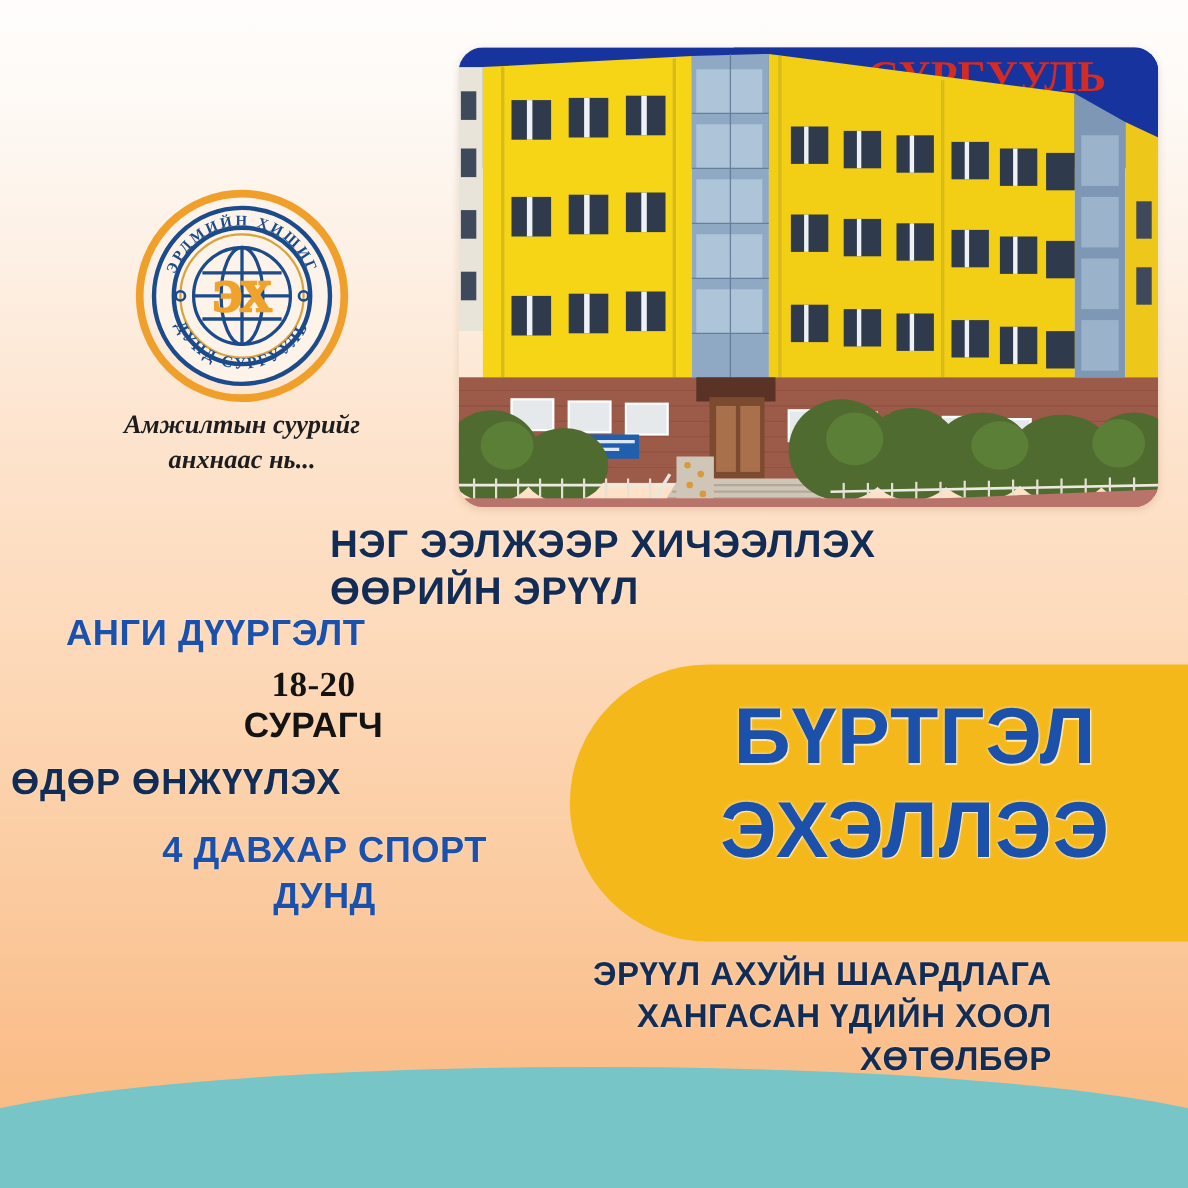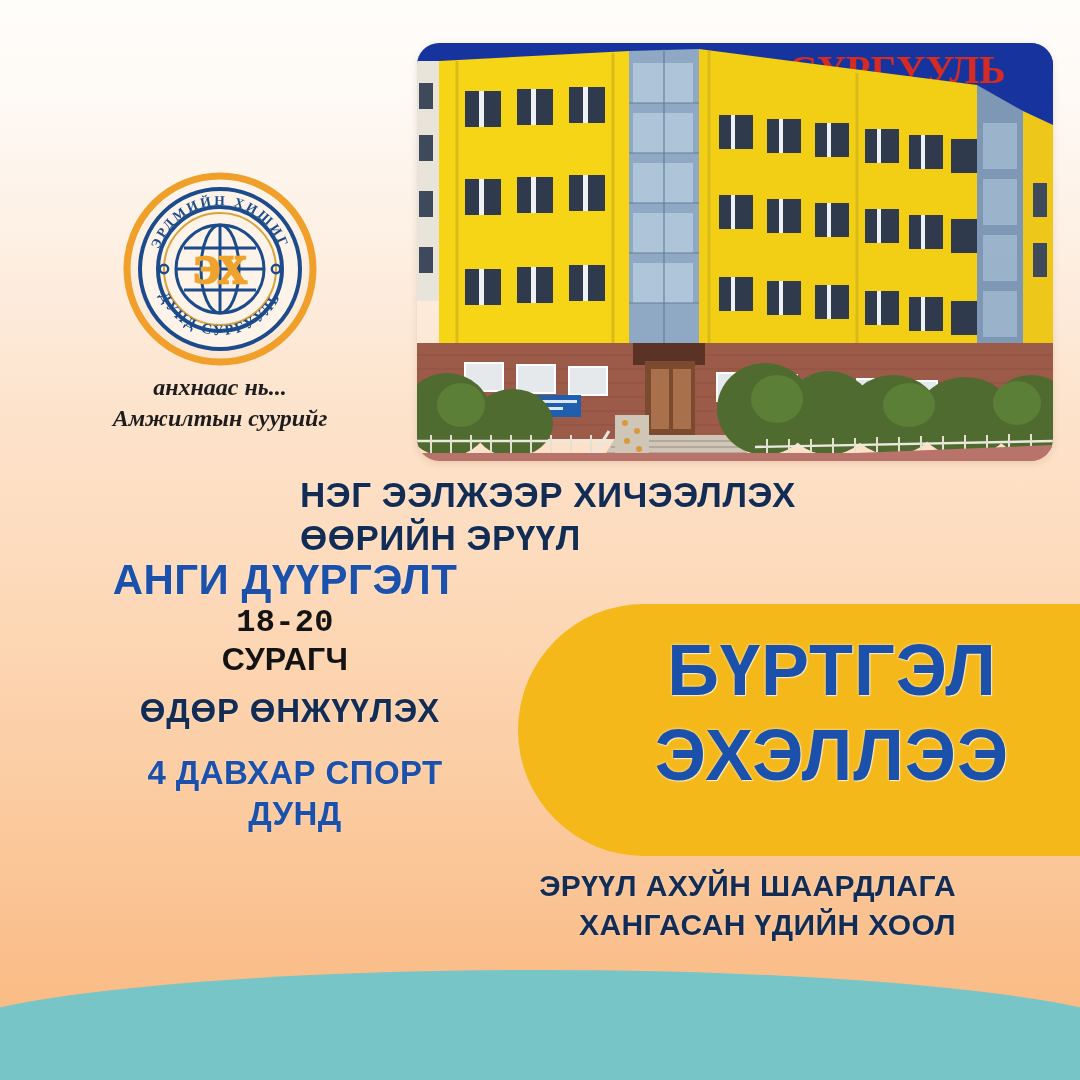--- a/index.html
+++ b/index.html
@@ -124,30 +124,30 @@
   .t-navy  { color: #122c54; text-shadow: 0 0 2px rgba(255,255,255,.55); }
   .t-blue  { color: #1b51aa; text-shadow: 0 0 2px rgba(255,255,255,.55); }
   .t-dark  { color: #131313; }
 
   .headline-own {
     left: 300px; top: 474px; width: 640px;
     text-align: left; font-size: 35px; line-height: 1.22; letter-spacing: .5px;
   }
   .class-fill {
     left: 60px; top: 556px; width: 450px;
-    text-align: center; font-size: 42px; letter-spacing: .5px;
+    text-align: left; font-size: 33px; letter-spacing: .5px;
   }
   .class-count {
     left: 60px; top: 604px; width: 450px;
     text-align: center; font-size: 32px; letter-spacing: .3px;
   }
-  .class-count .num { font-family: Liberation Mono, monospace; }
+  .class-count .num { font-family: Liberation Serif, serif; }
   .daycare {
     left: 10px; top: 692px; width: 430px;
-    text-align: right; font-size: 33px; letter-spacing: .8px;
+    text-align: left; font-size: 33px; letter-spacing: .8px;
   }
   .gym {
     left: 60px; top: 752px; width: 470px;
     text-align: center; font-size: 33px; line-height: 1.25; letter-spacing: .4px;
   }
   .meals {
     left: 316px; top: 866px; width: 640px;
     text-align: right; font-size: 30px; line-height: 1.3; letter-spacing: .4px;
   }
 </style>
@@ -187,22 +187,22 @@
       <text font-family="Liberation Serif, serif" font-size="13.5" font-weight="bold" letter-spacing="2.6" fill="#1c4b8c">
         <textPath href="#arcTop" startOffset="50%" text-anchor="middle">ЭРДМИЙН ХИШИГ</textPath>
       </text>
       <text font-family="Liberation Serif, serif" font-size="14.5" font-weight="bold" letter-spacing="2.2" fill="#1c4b8c">
         <textPath href="#arcBot" startOffset="50%" text-anchor="middle">ДУНД СУРГУУЛЬ</textPath>
       </text>
     </svg>
   </div>
 
   <div class="tagline">
+    <span>Амжилтын суурийг</span>
     <span>анхнаас нь...</span>
-    <span>Амжилтын суурийг</span>
   </div>
 
   <div class="photo">
     <svg viewBox="0 0 636 418" preserveAspectRatio="none" xmlns="http://www.w3.org/2000/svg">
 
       <rect x="0" y="0" width="636" height="110" fill="#17349e"></rect>
       <rect x="0" y="0" width="636" height="418" fill="#e8e4dd" opacity="0"></rect>
 
       <rect x="250" y="0" width="386" height="66" fill="#17349e"></rect>
       <text x="480" y="40" text-anchor="middle" font-family="Liberation Serif, serif" font-size="40" font-weight="bold" fill="#d42b24">СУРГУУЛЬ</text>
@@ -443,17 +443,18 @@
 
   <div class="reg-panel"></div>
   <div class="reg-text">
     <span>БҮРТГЭЛ</span>
     <span>ЭХЭЛЛЭЭ</span>
   </div>
 
   <div class="txt t-navy meals">
     <span>ЭРҮҮЛ АХУЙН ШААРДЛАГА</span>
     <span>ХАНГАСАН ҮДИЙН ХООЛ</span>
+    <span>ХӨТӨЛБӨР</span>
   </div>
 
   <div class="teal-wave"></div>
 
 </div>
 
 </body></html>

